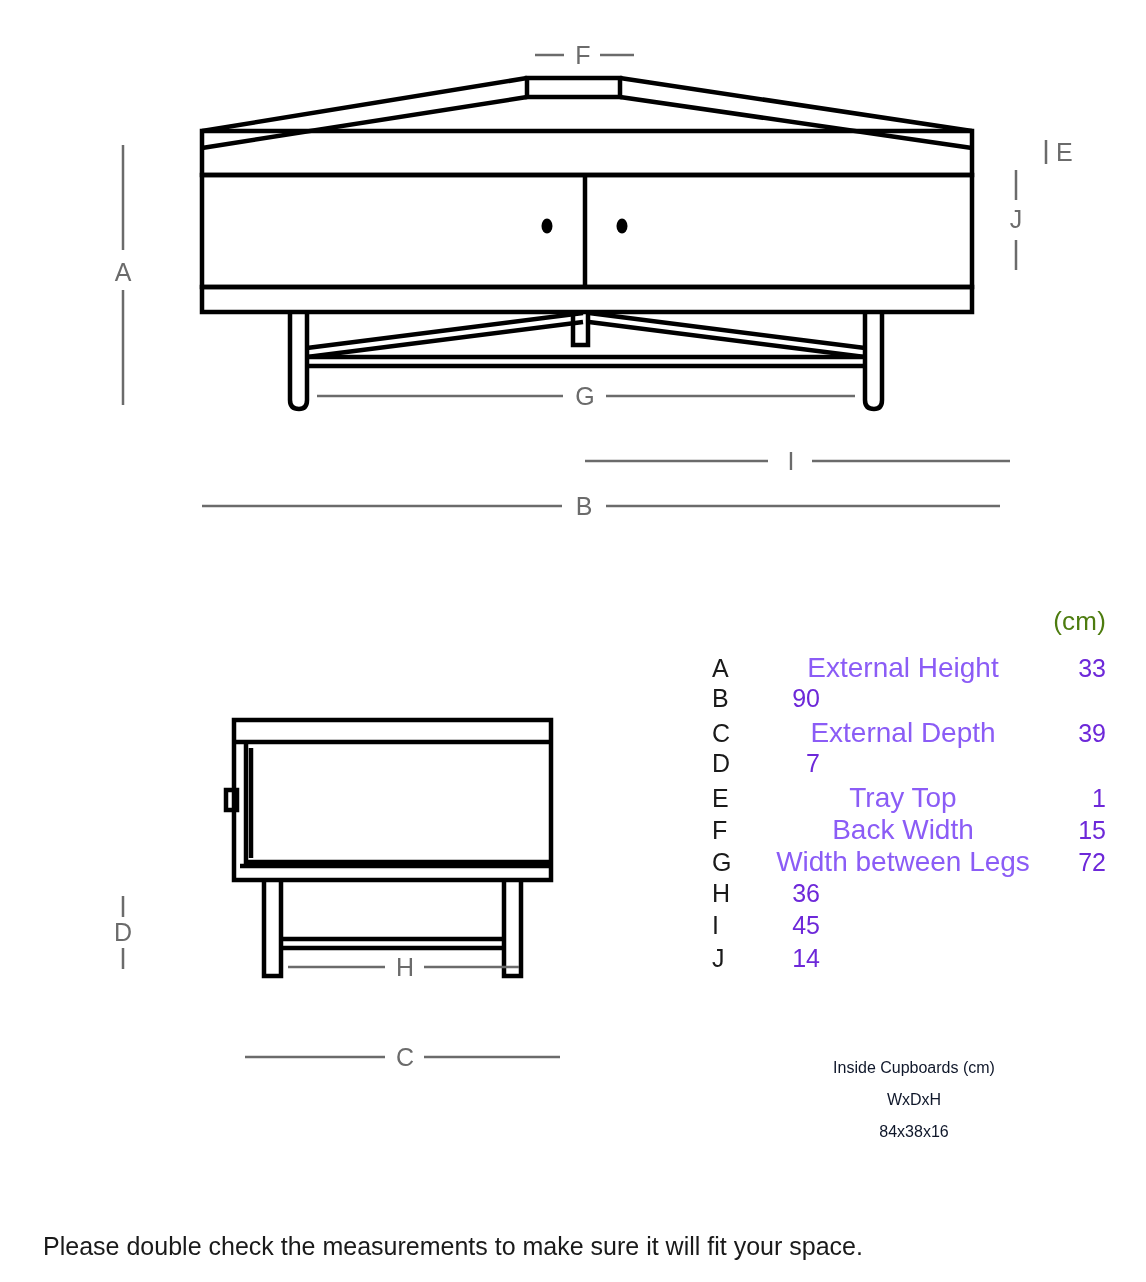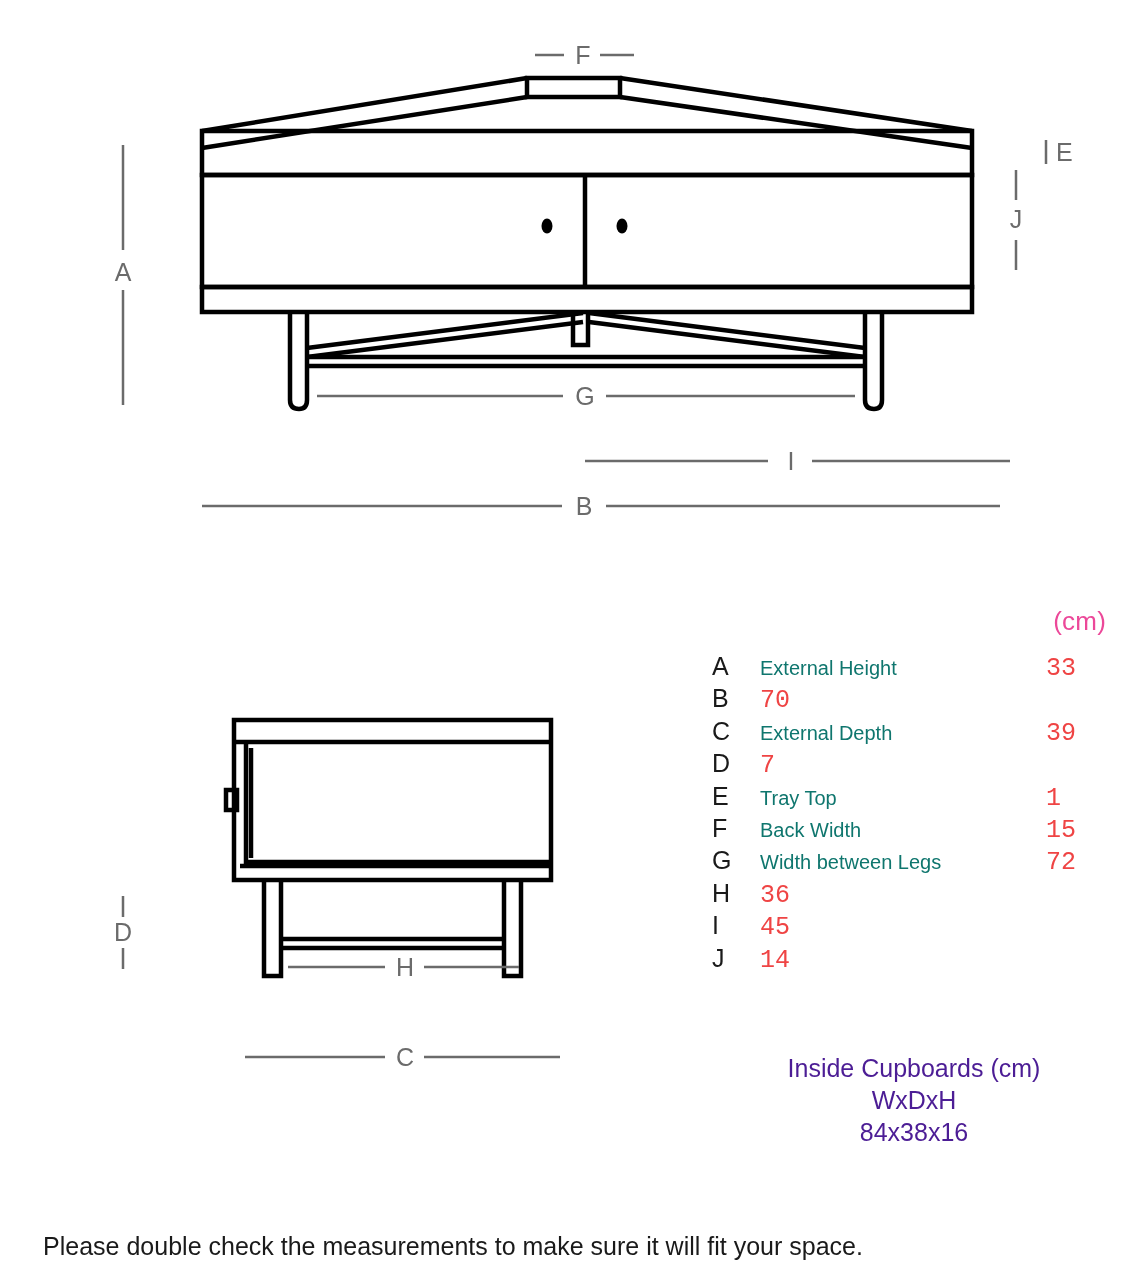--- a/index.html
+++ b/index.html
@@ -32,65 +32,66 @@
 
   
   #units-label {
     position: absolute;
     left: 1020px;
     top: 606px;
     width: 86px;
     text-align: right;
     font-size: 26px;
     letter-spacing: 0.2px;
-    color: #ec4899;
+    color: #4d7c0f;
   }
   #dim-table {
     position: absolute;
     left: 712px;
     top: 652px;
     width: 394px;
   }
   .dim-row {
     display: flex;
     align-items: baseline;
     height: 32.4px;
   }
   .dim-key {
     width: 48px;
     font-size: 25px;
     color: #1a1a1a;
     flex: none;
   }
   .dim-label {
     flex: 1 1 auto;
-    font-size: 20px;
-    color: #0f766e;
+    font-size: 28px;
+    color: #8b5cf6;
     white-space: nowrap;
+    text-align: center;
   }
   .dim-value {
     width: 60px;
-    font-size: 25px;
-    color: #ef4444;
+    text-align: right;
+    font-size: 25px;
+    color: #6d28d9;
     flex: none;
-    font-family: Liberation Mono, monospace;
   }
 
   
   #inside-block {
     position: absolute;
     left: 700px;
     top: 1052px;
     width: 428px;
     text-align: center;
   }
   #inside-block div {
-    font-size: 25px;
+    font-size: 16px;
     line-height: 32px;
-    color: #4c1d95;
+    color: #0f172a;
   }
 
   
   #footer-note {
     position: absolute;
     left: 0;
     top: 1232px;
     width: 906px;
     text-align: center;
     font-size: 25px;
@@ -227,21 +228,21 @@
   <div id="units-label">(cm)</div>
 
   <div id="dim-table">
     <div class="dim-row">
       <span class="dim-key">A</span>
       <span class="dim-label">External Height</span>
       <span class="dim-value">33</span>
     </div>
     <div class="dim-row">
       <span class="dim-key">B</span>
-      <span class="dim-value">70</span>
+      <span class="dim-value">90</span>
     </div>
     <div class="dim-row">
       <span class="dim-key">C</span>
       <span class="dim-label">External Depth</span>
       <span class="dim-value">39</span>
     </div>
     <div class="dim-row">
       <span class="dim-key">D</span>
       <span class="dim-value">7</span>
     </div>

